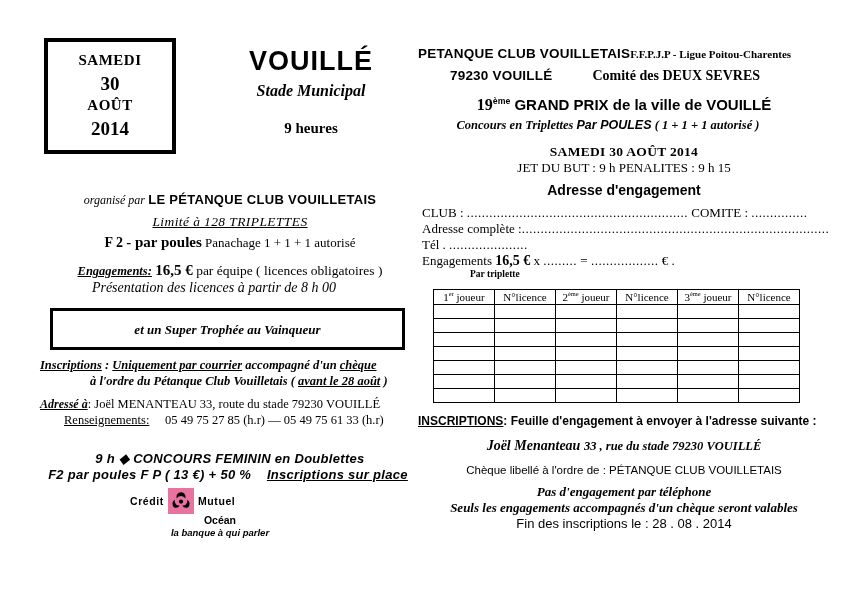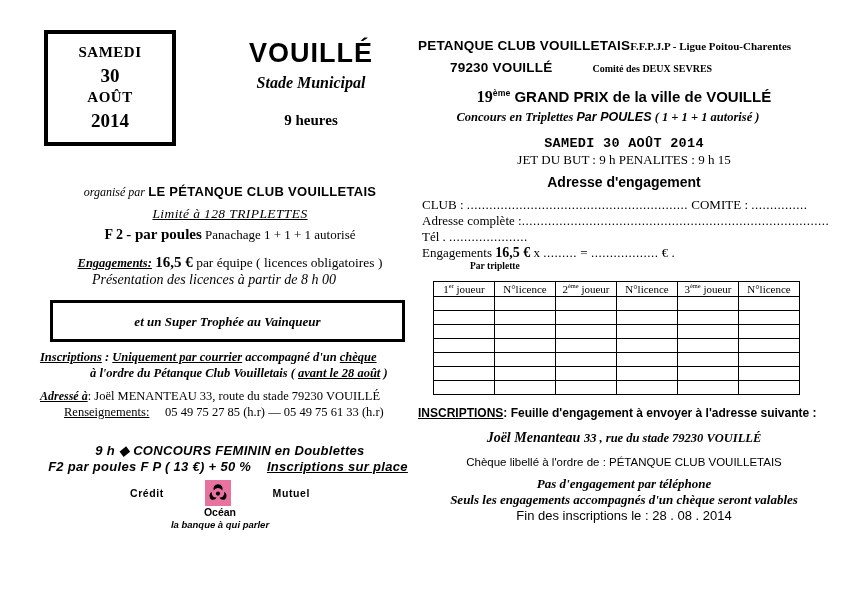--- a/index.html
+++ b/index.html
@@ -12,21 +12,21 @@
     font-family: "Liberation Serif", serif;
     color: #000000;
   }
   #page {
     position: relative;
     width: 842px;
     height: 595px;
     overflow: hidden;
     background: #ffffff;
   }
-  .abs { position: absolute; }
+  .abs { position: absolute; margin-top: 8px; }
   .ctr { text-align: center; }
   .u          { text-decoration: underline; }
   sup.sm      { font-size: 0.58em; vertical-align: super; line-height: 0; }
 
   
   #date-box {
     left: 44px; top: 30px;
     width: 132px; height: 116px;
     border: 4px solid #000;
     box-sizing: border-box;
@@ -172,21 +172,21 @@
     font-family: "Liberation Sans", sans-serif;
     font-weight: bold; font-style: italic;
     font-size: 13px;
     letter-spacing: .3px;
   }
 
   #cm-logo {
     left: 130px; top: 480px; width: 180px;
   }
   #cm-row {
-    display: flex; align-items: center; justify-content: space-between;
+    display: flex; align-items: center; justify-content: flex-start;
     font-family: "Liberation Sans", sans-serif;
     font-weight: bold;
     font-size: 10.5px;
     letter-spacing: .6px;
   }
   #cm-mark {
     width: 26px; height: 26px;
     margin: 0 4px;
     display: inline-block;
     position: relative;
@@ -229,21 +229,21 @@
   }
   #r-cp .big {
     font-family: "Liberation Sans", sans-serif;
     font-weight: bold;
     font-size: 13.5px;
     letter-spacing: .2px;
   }
   #r-cp .com {
     font-family: "Liberation Serif", serif;
     font-weight: bold;
-    font-size: 10px;
+    font-size: 14px;
     margin-left: 40px;
   }
 
   #r-gp {
     left: 418px; top: 88px; width: 412px;
     font-family: "Liberation Sans", sans-serif;
     font-weight: bold;
     font-size: 15px;
   }
   #r-gp .num {
@@ -257,21 +257,21 @@
     font-style: italic;
   }
   #r-conc .sans-part {
     font-family: "Liberation Sans", sans-serif;
     font-weight: bold; font-style: italic;
     font-size: 12.5px;
   }
 
   #r-date {
     left: 418px; top: 136px; width: 412px;
-    font-family: Liberation Mono, monospace;
+    font-family: Liberation Serif, serif;
     font-weight: bold;
     font-size: 13.5px;
     letter-spacing: .3px;
   }
   #r-jet {
     left: 418px; top: 152px; width: 412px;
     font-size: 13px;
   }
   #r-feuille {
     left: 418px; top: 174px; width: 412px;

